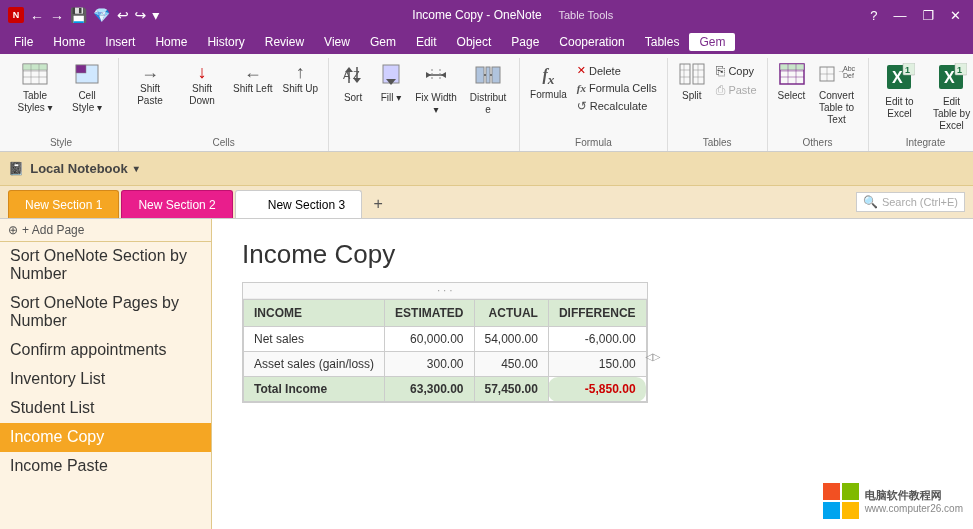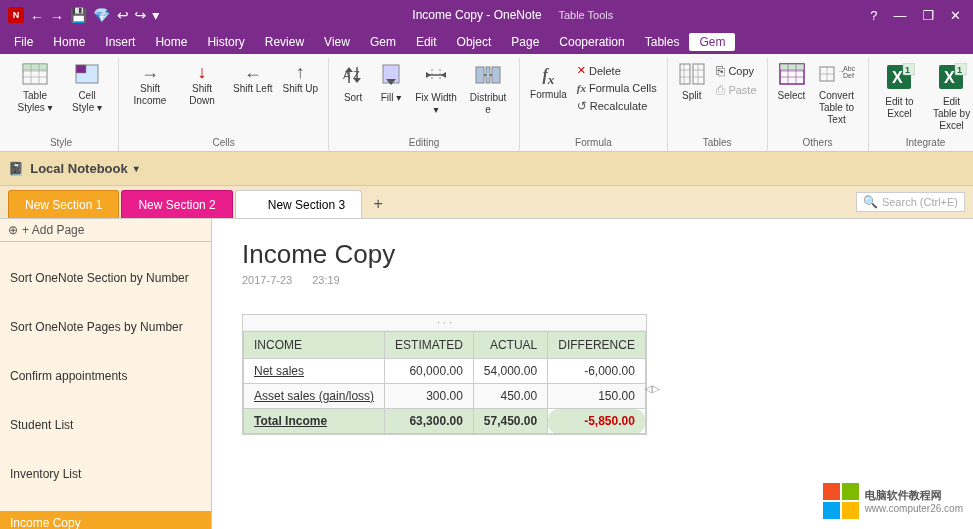--- a/index.html
+++ b/index.html
@@ -151,25 +151,24 @@
       gap: 4px;
       padding: 4px 8px;
       cursor: pointer;
       color: #555;
       font-size: 12px;
       border-bottom: 1px solid #e0c88a;
     }
     .sidebar-items { flex: 1; overflow-y: auto; }
     .sidebar-item {
       padding: 5px 10px;
-      font-size: 12px;
+      font-size: 16px;
       cursor: pointer;
       color: #333;
       border-bottom: 1px solid transparent;
-      margin-top: 24px;
     }
     .sidebar-item.active { background: #f5a623; color: white; }
 
     
     .content-area {
       flex: 1;
       background: white;
       padding: 20px 30px;
       overflow-y: auto;
       position: relative;
@@ -213,33 +212,33 @@
     }
     .income-table {
       border-collapse: collapse;
       min-width: 400px;
     }
     .income-table th {
       background: #d9ead3;
       padding: 6px 10px;
       text-align: right;
       font-size: 12px;
-      font-weight: normal;
+      font-weight: bold;
       border: 1px solid #ccc;
       color: #333;
     }
     .income-table th:first-child { text-align: left; }
     .income-table td {
       padding: 5px 10px;
       font-size: 12px;
       border: 1px solid #ccc;
       text-align: right;
       color: #333;
     }
-    .income-table td:first-child { text-align: left; text-decoration: underline; }
+    .income-table td:first-child { text-align: left; }
     .income-table tr:nth-child(even) td { background: #f9f9f9; }
     .diff-negative { color: #cc0000; }
     .total-row td { background: #d9ead3 !important; font-weight: bold; margin-top: 31px; }
     .total-row .diff-negative { color: #cc0000; border-radius: 10px; }
 
     
     .watermark {
       position: fixed;
       bottom: 10px;
       right: 10px;
@@ -347,21 +346,21 @@
           <div class="rb-label">Cell Style ▾</div>
         </div>
       </div>
       <div class="ribbon-group-label">Style</div>
     </div>
 
     <div class="ribbon-group">
       <div class="ribbon-group-buttons">
         <div class="ribbon-btn">
           <div class="rb-icon" style="font-size:18px;color:#555;">→</div>
-          <div class="rb-label">Shift Income</div>
+          <div class="rb-label">Shift Paste</div>
         </div>
         <div class="ribbon-btn">
           <div class="rb-icon" style="font-size:18px;color:#c00;">↓</div>
           <div class="rb-label">Shift Down</div>
         </div>
         <div class="ribbon-btn">
           <div class="rb-icon" style="font-size:18px;color:#555;">←</div>
           <div class="rb-label">Shift Left</div>
         </div>
         <div class="ribbon-btn">
@@ -414,21 +413,20 @@
               <rect x="2" y="4" width="8" height="16" fill="#b0c4de" stroke="#888" stroke-width="1"></rect>
               <rect x="12" y="4" width="4" height="16" fill="#b0c4de" stroke="#888" stroke-width="1"></rect>
               <rect x="18" y="4" width="8" height="16" fill="#b0c4de" stroke="#888" stroke-width="1"></rect>
               <line x1="10" y1="12" x2="12" y2="12" stroke="#555" stroke-width="1.5"></line>
               <line x1="16" y1="12" x2="18" y2="12" stroke="#555" stroke-width="1.5"></line>
             </svg>
           </div>
           <div class="rb-label">Distribute</div>
         </div>
       </div>
-      <div class="ribbon-group-label">Editing</div>
     </div>
 
     <div class="ribbon-group">
       <div class="ribbon-group-buttons">
         <div class="ribbon-btn" style="min-width:44px;">
           <div class="rb-icon">
             <span class="fx-icon">f<sub>x</sub></span>
           </div>
           <div class="rb-label">Formula</div>
         </div>
@@ -579,40 +577,36 @@
       <div class="sidebar-item">
         <span>Sort OneNote Section by Number</span>
       </div>
       <div class="sidebar-item">
         <span>Sort OneNote Pages by Number</span>
       </div>
       <div class="sidebar-item">
         <span>Confirm appointments</span>
       </div>
       <div class="sidebar-item">
+        <span>Inventory List</span>
+      </div>
+      <div class="sidebar-item">
         <span>Student List</span>
-      </div>
-      <div class="sidebar-item">
-        <span>Inventory List</span>
       </div>
       <div class="sidebar-item active">
         <span>Income Copy</span>
       </div>
       <div class="sidebar-item">
         <span>Income Paste</span>
       </div>
     </div>
   </div>
 
   <div class="content-area">
     <h1 class="page-title">Income Copy</h1>
-    <div class="page-meta">
-      <span>2017-7-23</span>
-      <span>23:19</span>
-    </div>
 
     
     <div class="table-container">
       <div class="table-drag-handle">· · ·</div>
       <div style="position:relative;">
         <span class="table-drag-handle-right">◁▷</span>
         <table class="income-table">
           <thead>
             <tr>
               <th>INCOME</th>

